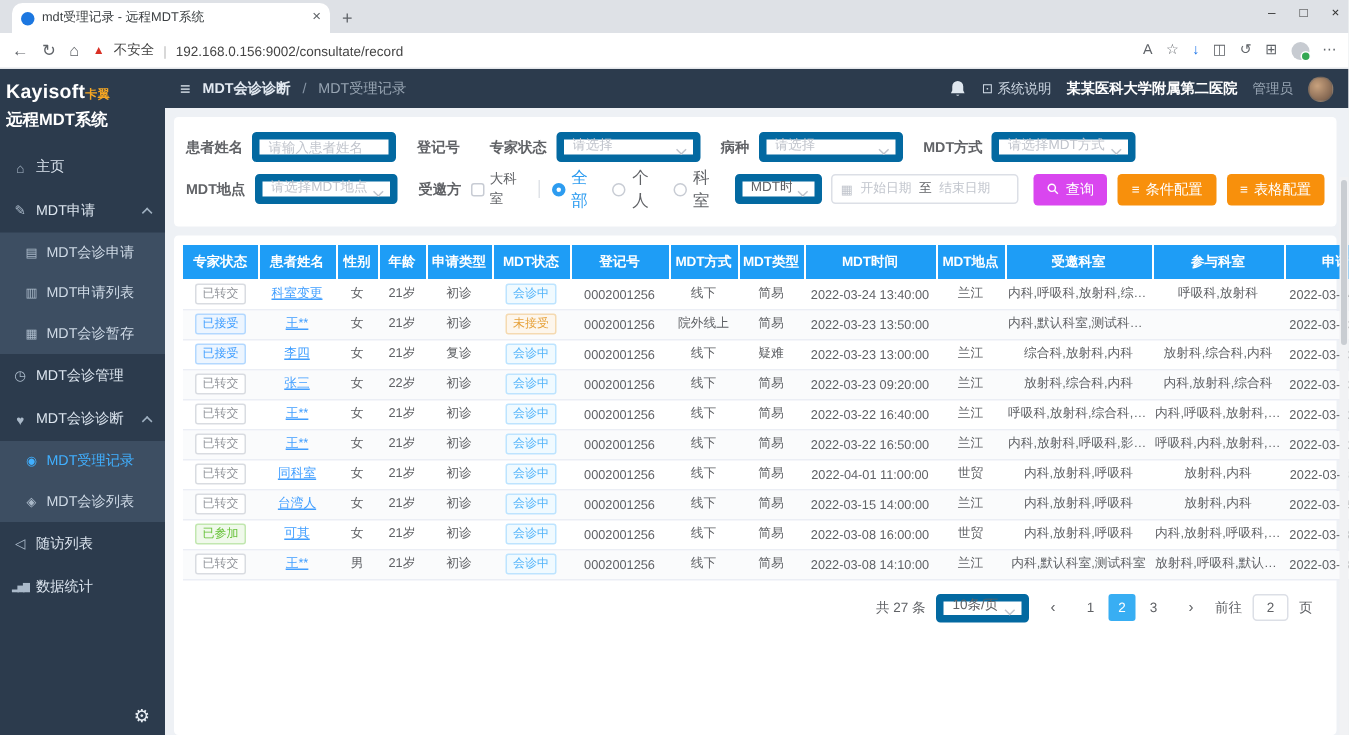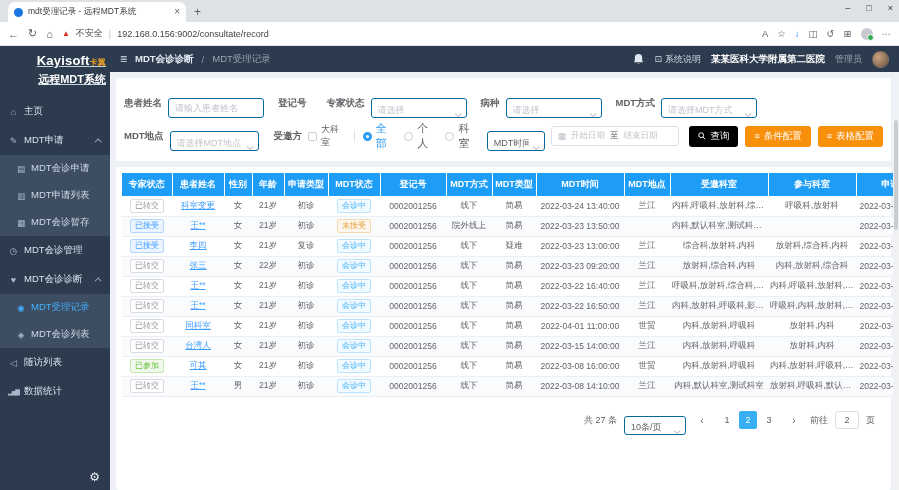--- a/index.html
+++ b/index.html
@@ -2,42 +2,42 @@
 <html><head>
 <meta charset="utf-8">
 <style>
   * { margin:0; padding:0; box-sizing:border-box; }
   html,body { width:899px; height:490px; overflow:hidden;
     font-family:"Liberation Sans","DejaVu Sans",sans-serif; }
   body { background:#dee1e6; position:relative; }
 
   
   .tabstrip { height:22px; background:#dee1e6; display:flex; align-items:flex-end; position:relative; }
-  .tab { width:178px; height:20px; background:#fff; border-radius:7px 7px 0 0; margin-left:8px;
+  .tab { width:212px; height:20px; background:#fff; border-radius:7px 7px 0 0; margin-left:8px;
     display:flex; align-items:center; padding:0 6px; gap:5px; }
   .favicon { width:9px; height:9px; border-radius:50%; background:#1c77e0; flex:none; }
   .tab-title { font-size:8.5px; color:#3c4043; white-space:nowrap; overflow:hidden; text-overflow:ellipsis; flex:1; }
   .tab-close { font-size:10px; color:#5f6368; line-height:1; }
   .newtab { font-size:12px; color:#5f6368; margin-left:8px; padding-bottom:3px; }
   .wincontrols { position:absolute; right:6px; top:0; display:flex; gap:16px; font-size:9px; color:#333; padding-top:3px; }
   .addrbar { height:24px; background:#fff; display:flex; align-items:center; padding:0 8px; gap:9px;
     border-bottom:1px solid #e3e6ea; font-size:10px; color:#5f6368; }
   .addr-ic { font-size:11px; color:#5f6368; }
   .urlbox { flex:1; display:flex; align-items:center; gap:6px; font-size:9px; color:#444; }
   .warn-tri { color:#d93025; font-size:8px; }
   .url-sep { color:#bbb; }
   .addr-right { display:flex; align-items:center; gap:9px; font-size:9.5px; color:#5f6368; }
   .dl { color:#1a73e8; }
   .profile-dot { width:12px; height:12px; border-radius:50%; background:#c7cbd1; position:relative; }
   .profile-dot::after { content:""; position:absolute; right:-1px; bottom:-1px; width:5px; height:5px; border-radius:50%; background:#34a853; border:1px solid #fff; }
 
   
   .app { display:flex; height:444px; background:#eef1f5; }
   .sidebar { width:110px; background:#2c3b4d; flex:none; position:relative; color:#c9d4e0; }
-  .logo-area { padding:7px 4px 4px; text-align:right;text-decoration:underline; }
+  .logo-area { padding:7px 4px 4px; text-align:left; }
   .logo-line { font-size:13px; font-weight:bold; color:#fff; letter-spacing:.2px; }
   .logo-suffix { font-size:8px; color:#f5a623; font-weight:bold; }
   .sys-title { font-size:11px; font-weight:bold; color:#fff; margin-top:4px; }
   .menu { margin-top:6px; font-size:9.5px; }
   .m-item { display:flex; align-items:center; gap:5px; padding:8px 8px; cursor:pointer; color:#dbe4ee; position:relative; }
   .m-item .mi { font-size:9px; width:11px; text-align:center; color:#aab9c9; flex:none; }
   .submenu { background:#3d4e62; }
   .s-item { display:flex; align-items:center; gap:5px; padding:7px 6px 7px 16px; cursor:pointer; color:#cfdae6; }
   .s-item .mi { font-size:8.5px; width:10px; text-align:center; color:#aab9c9; flex:none; }
   .s-item.active, .s-item.active .mi { color:#41b0ff; }
@@ -56,43 +56,43 @@
   .hosp { color:#fff; font-size:9.5px; font-weight:bold; }
   .role { color:#9aa7b5; font-size:9px; }
   .avatar { width:17px; height:17px; border-radius:50%; background:radial-gradient(circle at 35% 35%, #c9a27e, #6b5242); border:1px solid #50607244; }
 
   .content { flex:1; padding:6px 8px 0 6px; display:flex; flex-direction:column; min-height:0; position:relative; }
 
   
   .filter-card { background:#fff; border-radius:3px; padding:7px 8px; margin-bottom:6px; flex:none; }
   .f-row { display:flex; align-items:center; margin:3px 0; }
   .f-label { font-size:9.5px; color:#606266; font-weight:bold; margin-right:6px; white-space:nowrap; }
-  .f-input, .sel { height:20px; border:1px solid #0369a1; border-radius:3px; font-size:9px; padding:0 6px;
-    color:#606266; background:#fff;margin-top:10px; }
+  .f-input, .sel { height:20px; border:5px solid #0369a1; border-radius:3px; font-size:9px; padding:0 6px;
+    color:#606266; background:#fff; }
   .f-input { width:96px; }
   .f-input::placeholder { color:#c0c4cc; }
   .sel { display:flex; align-items:flex-end; justify-content:space-between; width:96px; cursor:pointer; }
   .sel .ph { color:#c0c4cc; white-space:nowrap; overflow:hidden; }
   .chev { width:5px; height:5px; border-right:1px solid #c0c4cc; border-bottom:1px solid #c0c4cc; transform:rotate(45deg) translateY(-1px); flex:none; margin-left:4px; }
   .gap { width:14px; flex:none; }
   .ckbox { width:9px; height:9px; border:1px solid #c8ccd4; border-radius:2px; background:#fff; margin-right:4px; flex:none; }
   .ck-label { font-size:9px; color:#606266; }
   .vdiv { width:1px; height:12px; background:#e0e3e8; margin:0 8px; }
   .radio { width:9px; height:9px; border:1px solid #c8ccd4; border-radius:50%; margin-right:4px; flex:none; background:#fff; }
   .radio.on { border:3px solid #2d9cf0; }
   .r-item { display:flex; align-items:center; margin-right:9px; cursor:pointer; }
   .r-label { font-size:11px; color:#606266; }
   .r-label.on { color:#2d9cf0; }
   .daterange { height:20px; border:1px solid #dcdfe6; border-radius:3px; display:flex; align-items:center; gap:5px; padding:0 6px; width:138px; margin-left:6px; }
   .cal-ic { color:#c0c4cc; font-size:8.5px; }
   .d-ph { font-size:8.5px; color:#c0c4cc; white-space:nowrap; }
   .d-to { font-size:8.5px; color:#606266; }
   .btn { height:21px; border:none; border-radius:3px; color:#fff; font-size:9.5px; padding:0 9px;
     display:flex; align-items:center; gap:4px; cursor:pointer; white-space:nowrap; }
-  .btn-search { background:#000000; margin-left:10px;font-family:Liberation Serif, serif; }
+  .btn-search { background:#d946ef; margin-left:10px;font-family:Liberation Serif, serif; }
   .btn-orange { background:#f8900c; margin-left:7px; }
   .btn .bic { font-size:9px; }
 
   
   .table-card { background:#fff; border-radius:3px; flex:1; padding:6px 6px 0; display:flex; flex-direction:column; min-height:0; }
   table { width:100%; border-collapse:collapse; table-layout:fixed; }
   thead th { background:#1e9df6; color:#fff; font-size:9px; font-weight:bold; height:23px;
     border-right:1px solid rgba(255,255,255,.35); white-space:nowrap; overflow:hidden; }
   thead th:last-child { border-right:none; }
   tbody td { height:20px; font-size:8.5px; color:#606266; text-align:center; border-bottom:1px solid #ebeef5;

